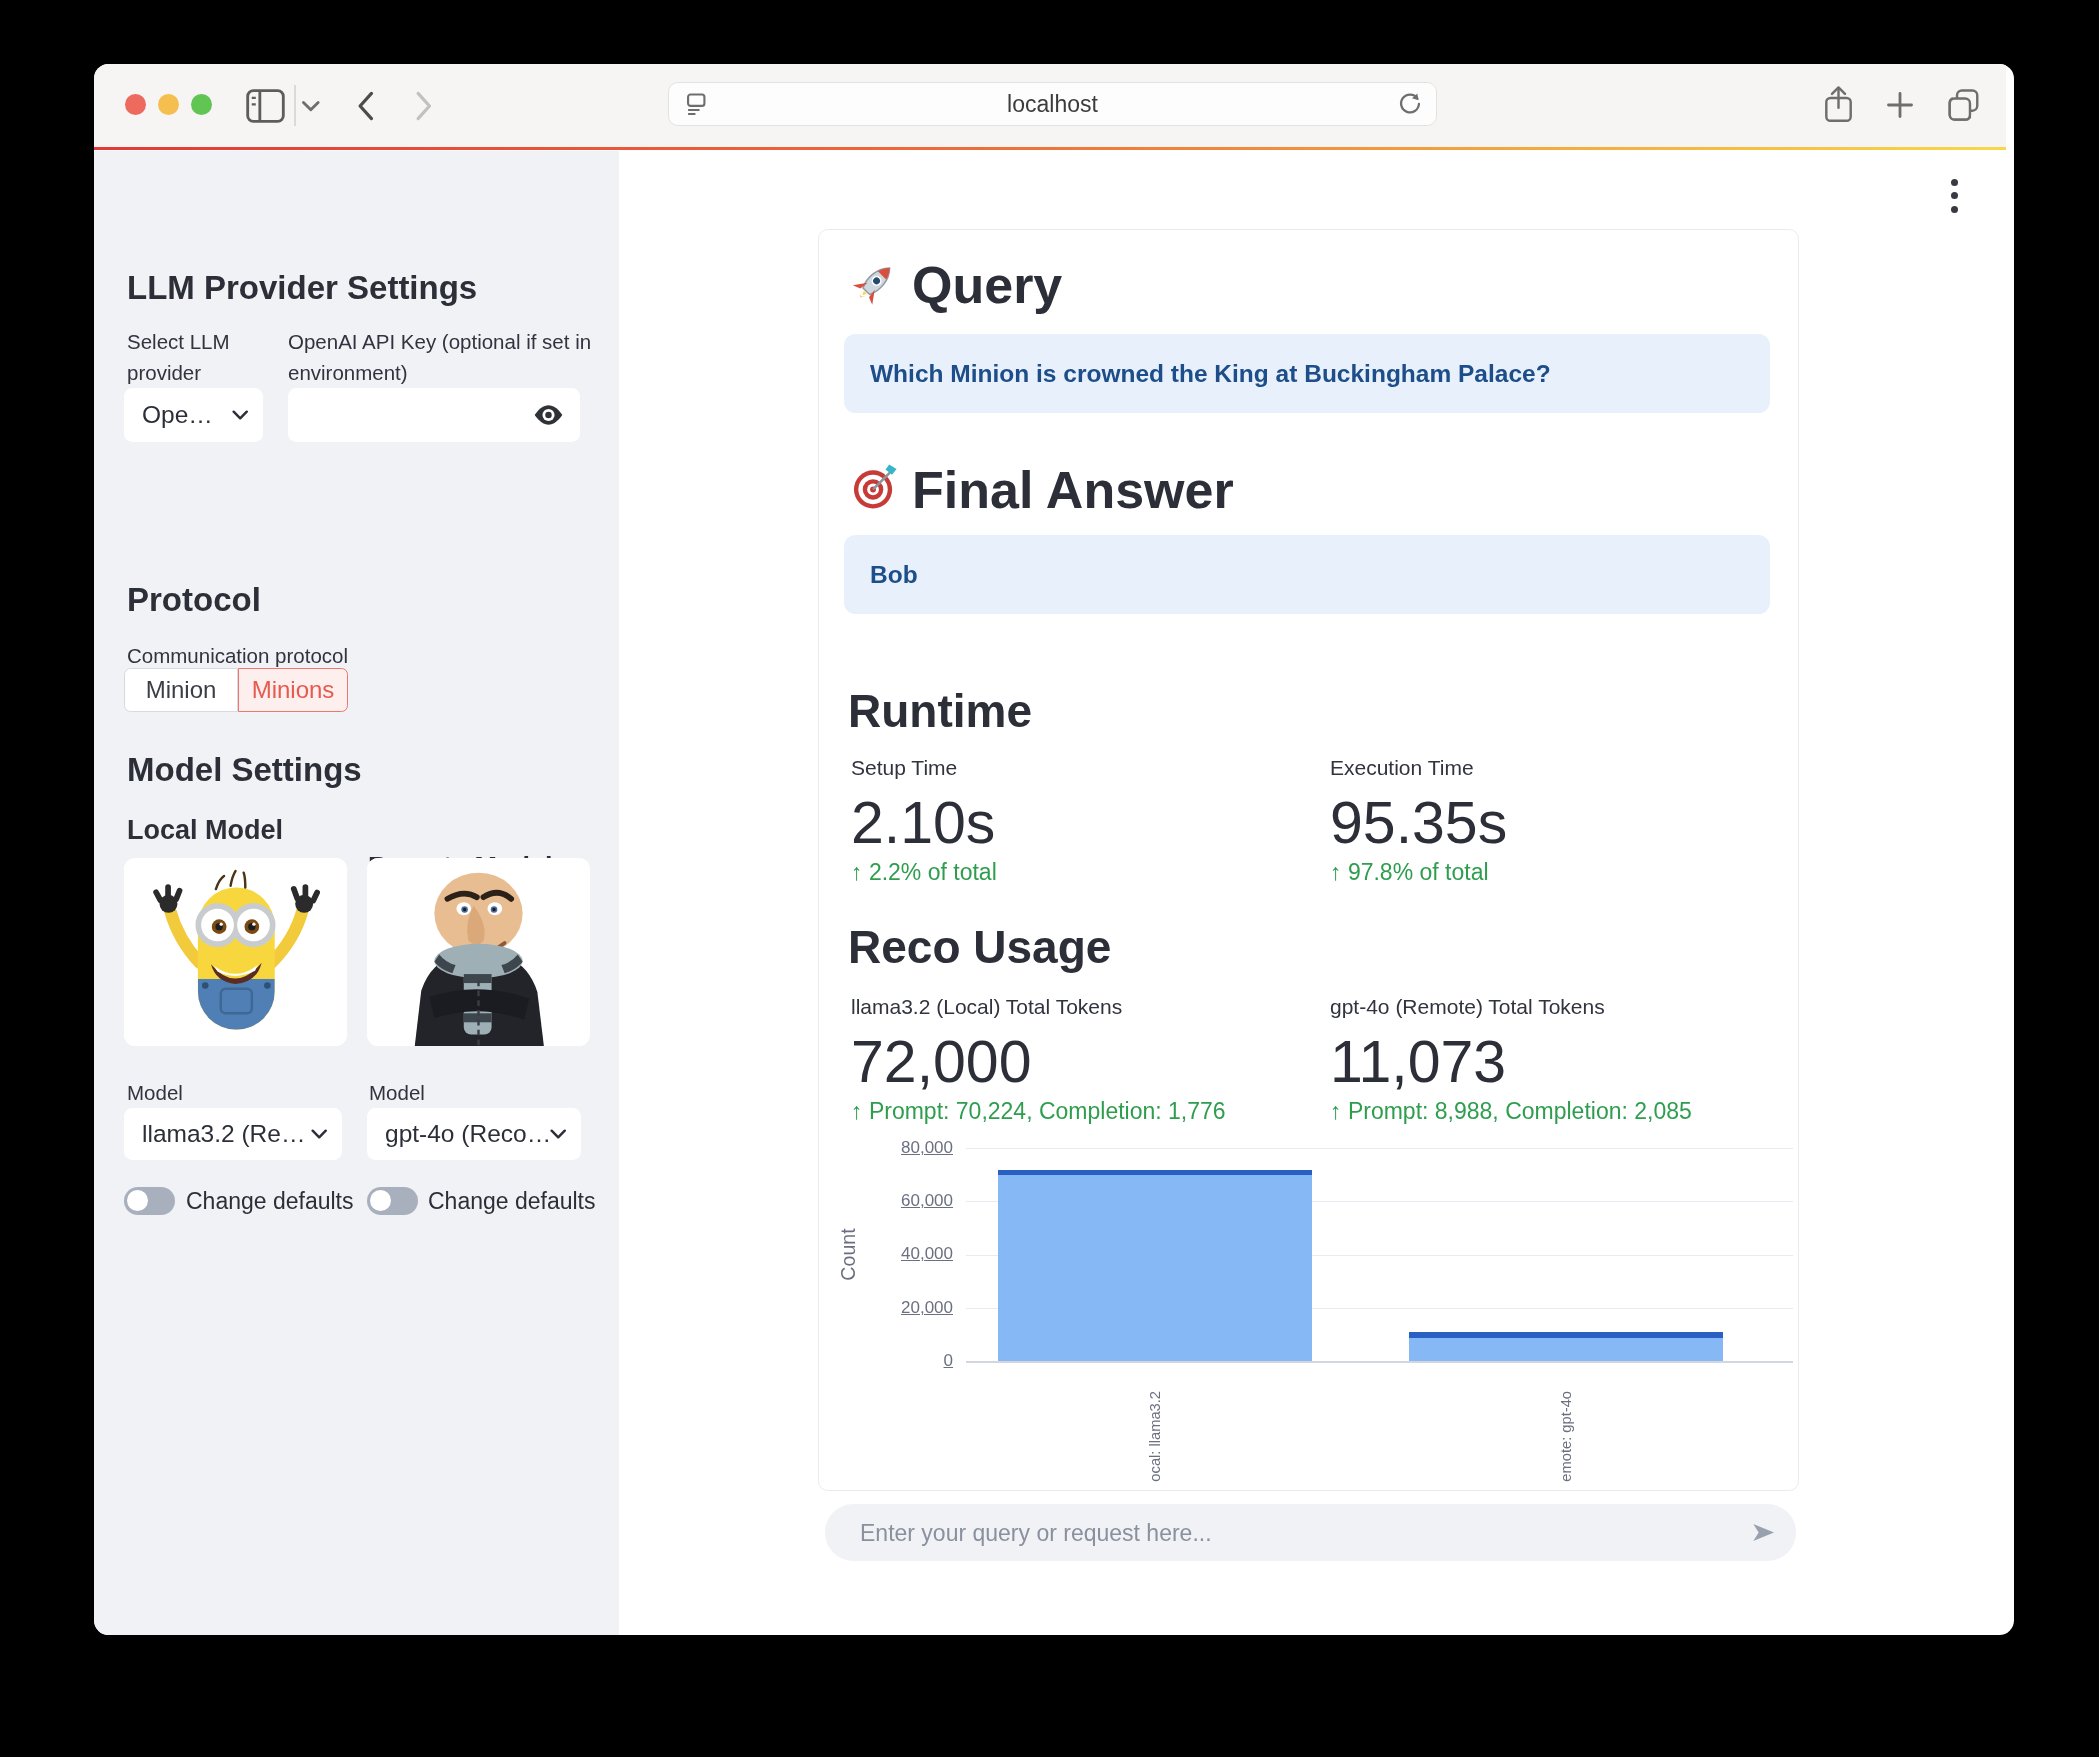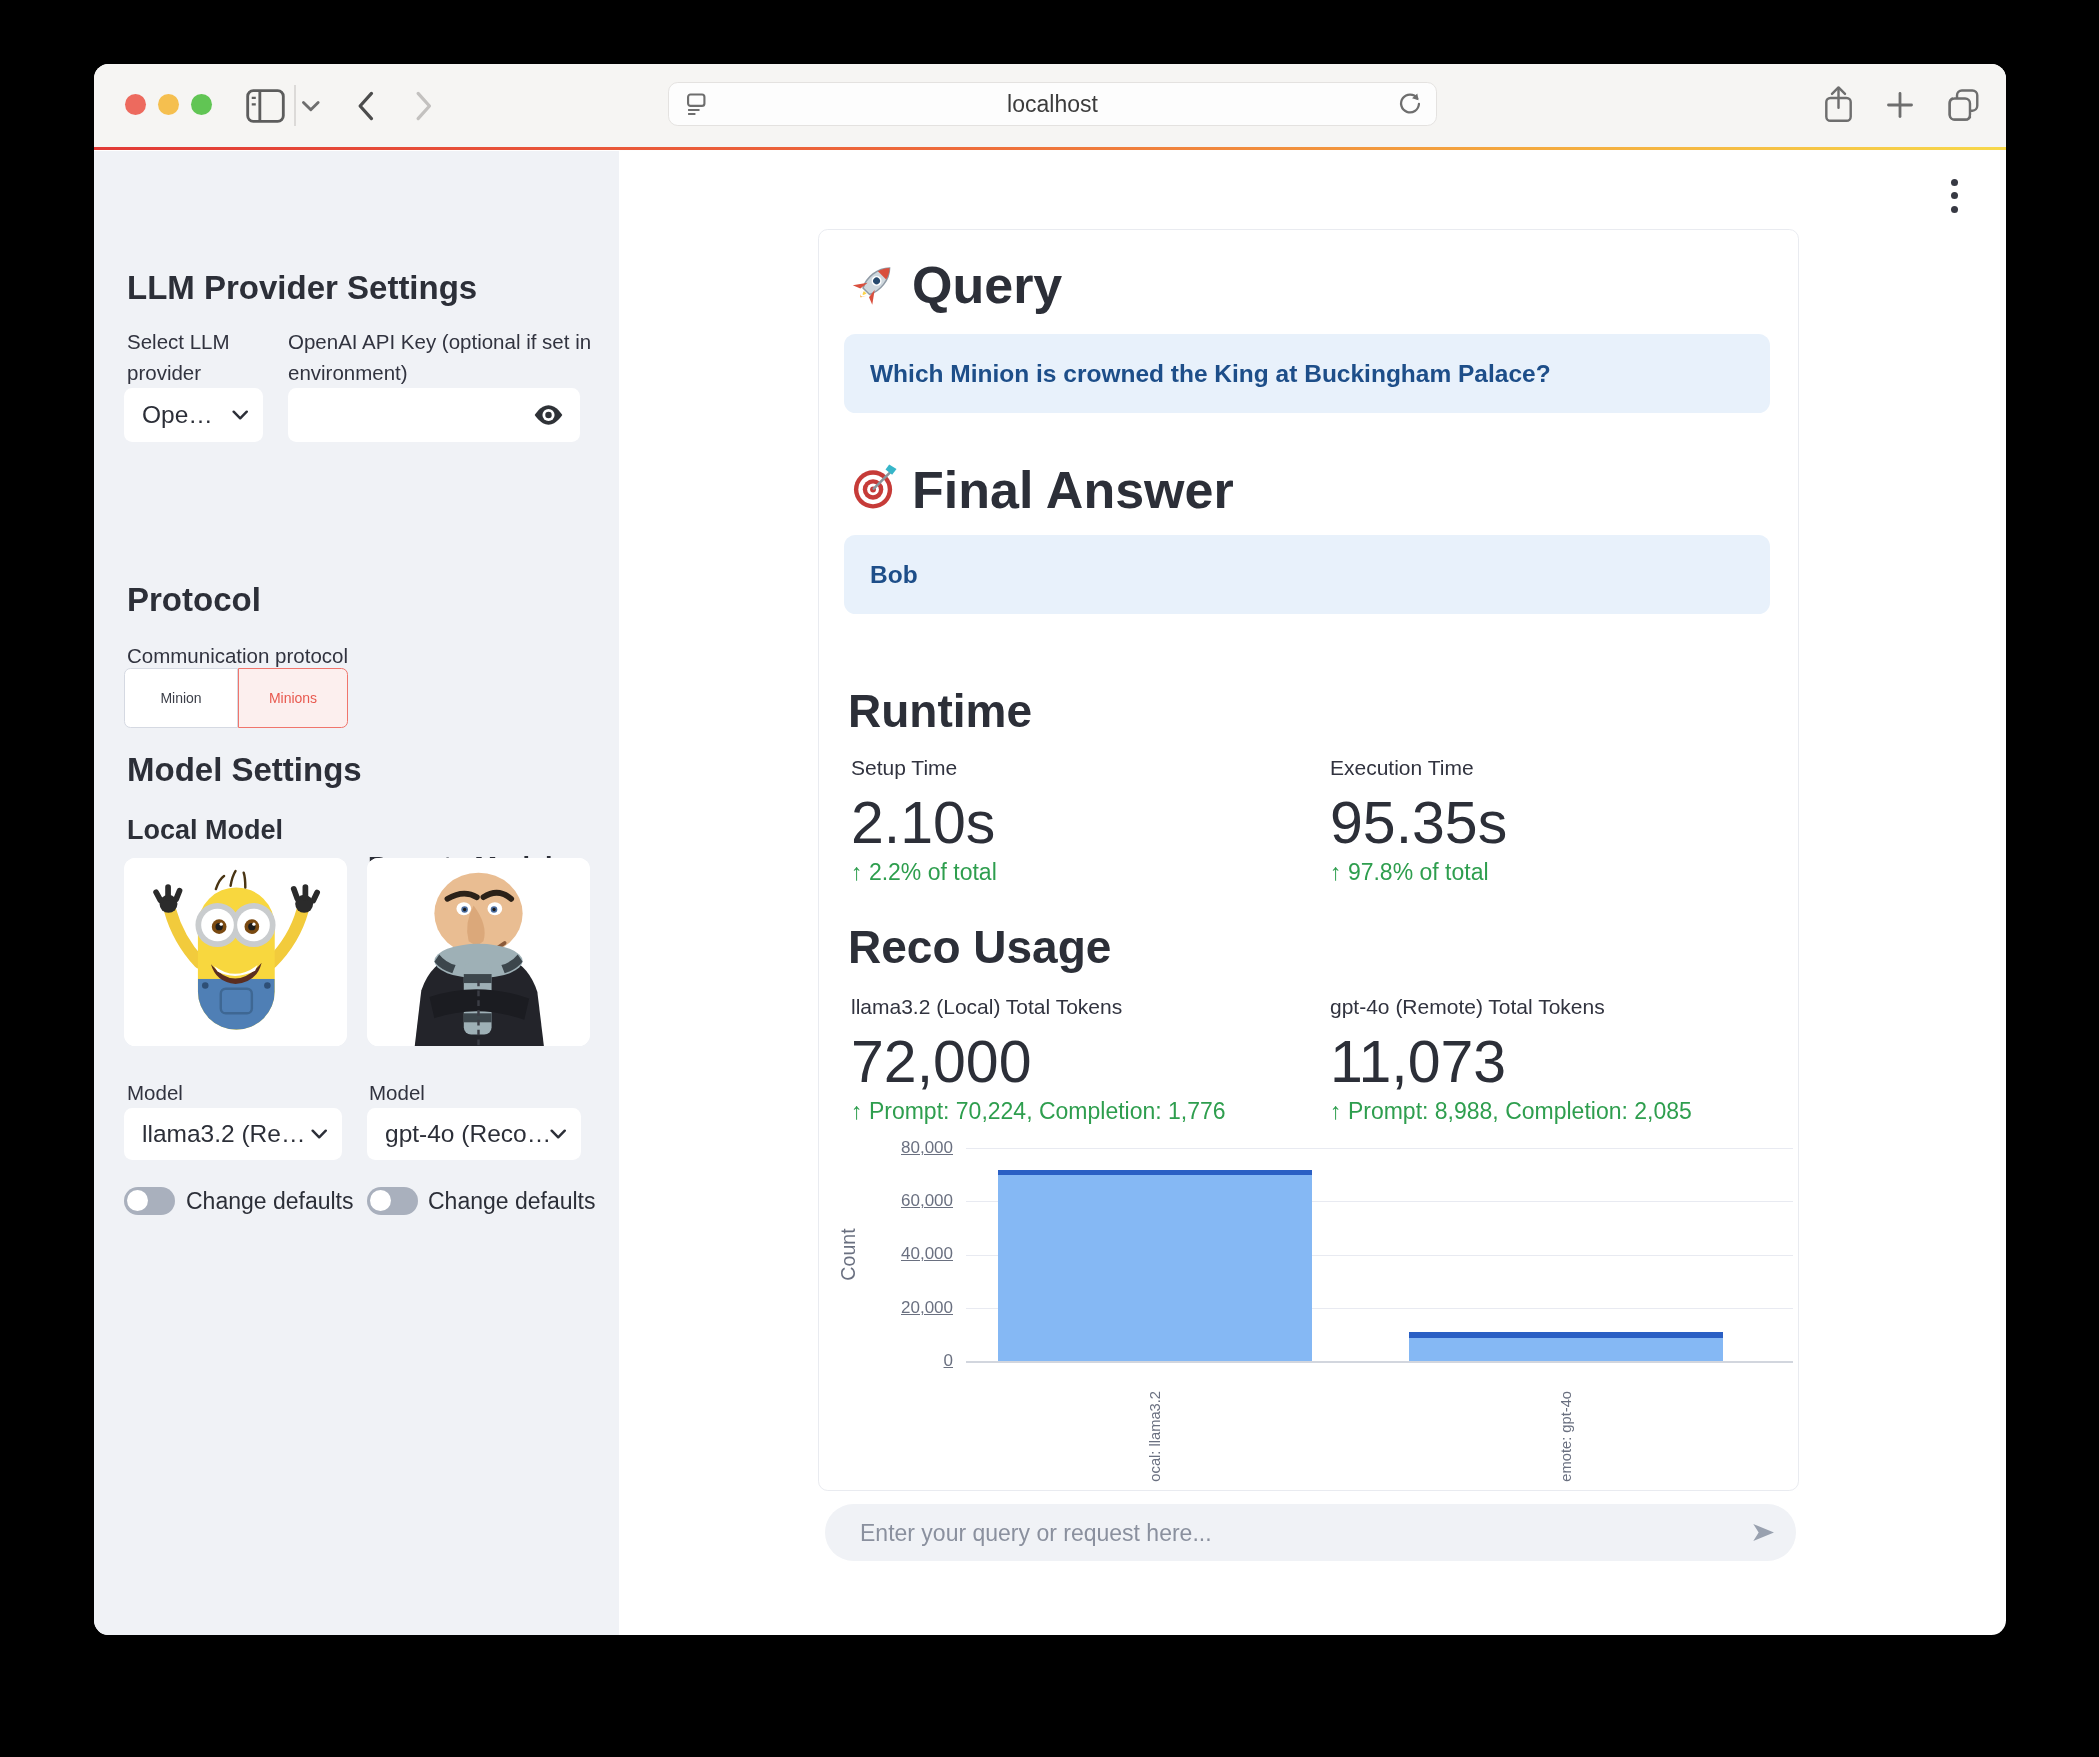--- a/index.html
+++ b/index.html
@@ -1,41 +1,41 @@
 <!DOCTYPE html>
 <html style="font-size:13px"><head>
 <meta charset="utf-8">
 <style>
   html,body{margin:0;padding:0;background:#000;}
   .canvas{position:relative;width:2100px;height:1758px;background:#000;overflow:hidden;
           font-family:"Liberation Sans","DejaVu Sans",sans-serif;color:#31333f;}
   .abs{position:absolute;}
   .window{position:absolute;left:94px;top:64px;width:1912px;height:1571px;background:#fff;
-          border-radius:14.7px;overflow:hidden;box-shadow:0 24.5px 74px rgba(0,0,0,.65);}
+          border-radius:14.7px;overflow:hidden;box-shadow:0 24.5px 74px rgba(0,0,0,.65);padding-left:8px;}
   
   .toolbar{position:absolute;left:0;top:0;width:1912px;height:83px;background:#f6f5f3;}
   .tldot{position:absolute;top:30px;width:21px;height:21px;border-radius:50%;}
   .tb-divider{position:absolute;left:200px;top:21px;width:1.6px;height:41px;background:#dcdad8;}
   .urlbar{position:absolute;left:574px;top:18px;width:767px;height:42px;background:#fdfdfd;
           border:0.8px solid #e4e2e0;border-radius:9.8px;display:flex;align-items:center;justify-content:center;}
   .urltext{font-size:23px;color:#3c3c3c;}
   .deco{position:absolute;left:0;top:83px;width:1912px;height:3.3px;
         background:linear-gradient(90deg,#e23a36 0%,#ee6b3a 45%,#f4a93e 75%,#f7d84a 100%);}
   
   .sidebar{position:absolute;left:0;top:87px;width:525px;height:1484px;background:#f0f2f6;}
   .h-side{position:absolute;font-weight:700;font-size:33px;color:#2c2f38;white-space:nowrap;}
   .h-sub{position:absolute;font-weight:700;font-size:27px;color:#2c2f38;white-space:nowrap;}
   .lbl{position:absolute;font-size:20.5px;color:#31333f;line-height:31px;}
   .widget{position:absolute;background:#fff;border-radius:8.2px;display:flex;align-items:center;height:54px;}
   .widget .val{font-size:24.5px;color:#2c2f38;padding-left:18px;white-space:nowrap;overflow:hidden;}
   .wchev{position:absolute;right:14.7px;top:50%;transform:translateY(-50%);}
   .success{position:absolute;left:30px;top:404px;width:454px;height:75px;background:#dff1e1;border-radius:8.2px;
            display:flex;align-items:center;padding-left:23px;box-sizing:border-box;font-size:23px;color:#177233;}
   .seg{position:absolute;left:30px;top:604px;height:44px;display:flex;}
-  .segbtn{display:flex;align-items:center;justify-content:center;font-size:14px;box-sizing:border-box;height:60px;}
+  .segbtn{display:flex;align-items:center;justify-content:center;font-size:24px;box-sizing:border-box;height:44px;}
   .seg-off{width:114px;background:#fff;border:0.8px solid #d5d9e2;border-radius:6.5px 0 0 6.5px;color:#3b3e48;}
   .seg-on{width:110px;background:#fcefee;border:0.8px solid #f0756c;border-radius:0 6.5px 6.5px 0;color:#e8594f;}
   .imgcard{position:absolute;width:223px;height:188px;background:#fff;border-radius:11.5px;overflow:hidden;top:794px;}
   .toggle{position:absolute;width:51px;height:28px;border-radius:14px;background:#a9b0bd;top:1123px;}
   .toggle::after{content:'';position:absolute;left:3.3px;top:3.3px;width:21px;height:21px;border-radius:50%;background:#fff;}
   .tgl-lbl{position:absolute;top:1123px;height:28px;line-height:28px;font-size:23px;color:#2c2f38;white-space:nowrap;}
   
   .results{position:absolute;left:724px;top:165px;width:979px;height:1260px;background:#fff;
            border:0.8px solid #e9ebf0;border-radius:9.8px;}
   .h-main{position:absolute;font-weight:700;font-size:52px;color:#2c2f38;white-space:nowrap;}

